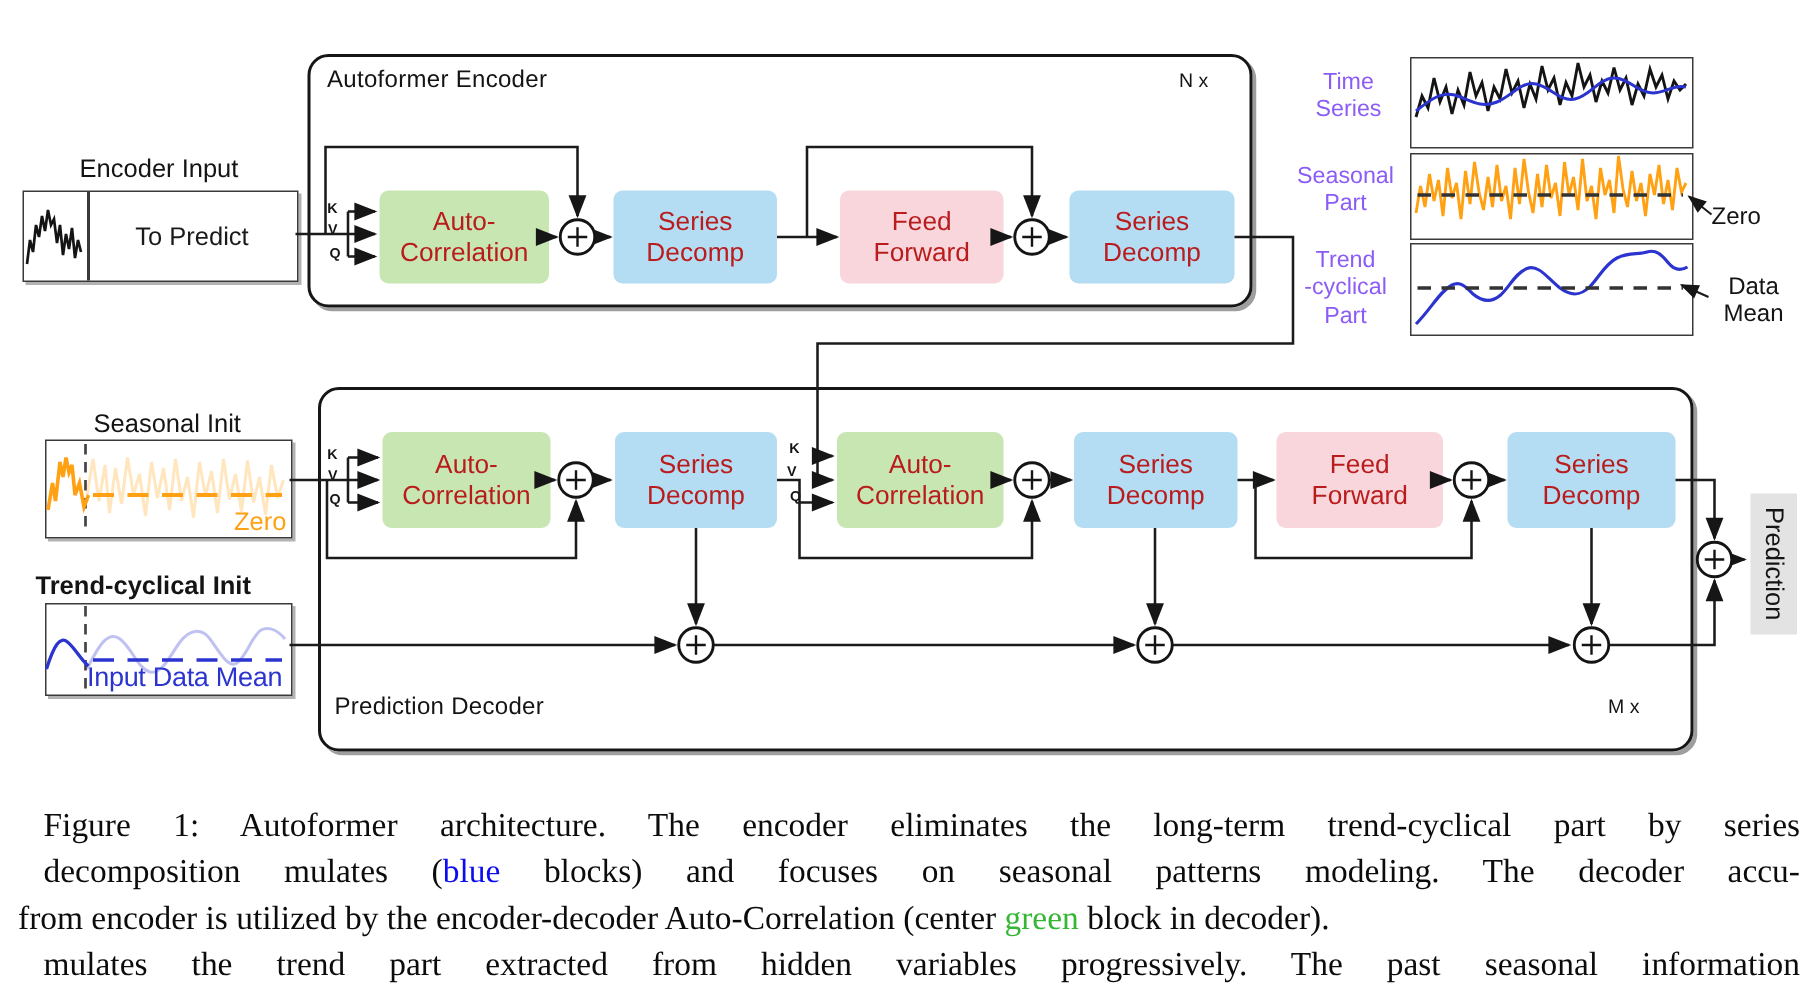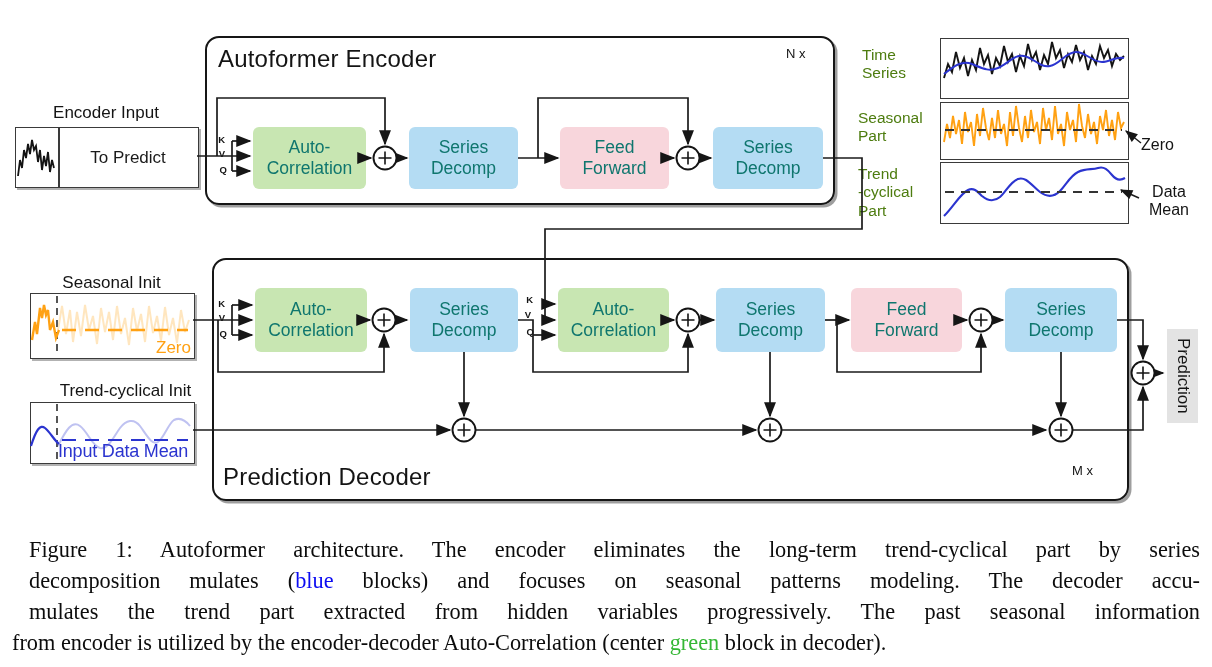--- a/index.html
+++ b/index.html
@@ -2,36 +2,36 @@
 <html style="--block-green: #c8e6b2; --block-blue: #b4dcf3; --block-pink: #f8d6dc; --prediction-gray: #e3e3e3; --seasonal-orange: #ffa113; --trend-blue: #2b34cf; --caption-blue: #0c0cf2; --caption-green: #35b735;"><head>
 <meta charset="utf-8">
 <style>
   html,body{margin:0;padding:0;background:#fff;}
   .stage{position:relative;width:1212px;height:667px;background:#fff;overflow:hidden;
          font-family:"Liberation Sans",sans-serif;color:#1a1a1a;}
 
   
   .frame{position:absolute;border:2.6px solid #161616;border-radius:14px;background:transparent;
          box-shadow:2.5px 2.5px 0 rgba(0,0,0,.38);}
-  .frame-title{position:absolute;font-size:24px;letter-spacing:.2px;color:#141414;}
+  .frame-title{position:absolute;font-size:16px;letter-spacing:.2px;color:#141414;}
   .repeat-label{position:absolute;font-size:13px;color:#141414;}
 
   
   .block{position:absolute;border-radius:6px;display:flex;align-items:center;justify-content:center;
-         text-align:center;font-size:17.5px;line-height:1.22;white-space:pre-line;color:#0f766e;}
+         text-align:center;font-size:17.5px;line-height:1.22;white-space:pre-line;color:#b91c1c;}
   .green{background:var(--block-green,#c8e6b2);}
   .blue{background:var(--block-blue,#b4dcf3);}
   .pink{background:var(--block-pink,#f8d6dc);}
 
   
   .iobox{position:absolute;background:#fff;border:1.6px solid #3a3a3a;
          box-shadow:2px 2px 0 rgba(0,0,0,.30);}
   .iolabel{position:absolute;font-size:17px;text-align:center;color:#141414;}
-  .legend-label{position:absolute;font-size:15.5px;line-height:1.18;text-align:left;
-                white-space:pre-line;color:#4d7c0f;}
+  .legend-label{position:absolute;font-size:15.5px;line-height:1.18;text-align:center;
+                white-space:pre-line;color:#8b5cf6;}
   .annot{position:absolute;font-size:16px;line-height:1.15;text-align:center;white-space:pre-line;color:#141414;}
 
   .kvq{position:absolute;font-size:9.5px;font-weight:bold;color:#141414;width:12px;text-align:right;}
 
   .to-predict{position:absolute;left:42px;top:0;right:0;height:100%;display:flex;
               align-items:center;justify-content:center;font-size:17px;}
   .divider{position:absolute;left:42px;top:0;bottom:0;width:1.6px;background:#3a3a3a;}
 
   .zero-lbl{position:absolute;right:3px;bottom:0px;font-size:17px;color:var(--seasonal-orange,#ffa113);}
   .mean-lbl{position:absolute;left:27px;bottom:1px;font-size:18px;letter-spacing:-.2px;
@@ -97,21 +97,21 @@
 
   <div class="frame" style="left:212px;top:258px;width:913px;height:239px;"></div>
   <div class="frame-title" style="left:223px;top:463px;">Prediction Decoder</div>
   <div class="repeat-label" style="left:1072px;top:463px;">M x</div>
 
   <div class="iolabel" style="left:30px;top:273px;width:163px;">Seasonal Init</div>
   <div class="iobox" style="left:30px;top:293px;width:163px;height:64px;">
     <div class="zero-lbl">Zero</div>
   </div>
 
-  <div class="iolabel" style="left:44px;top:381px;width:163px;">Trend-cyclical Init</div>
+  <div class="iolabel" style="left:14px;top:381px;width:163px;font-weight:bold;">Trend-cyclical Init</div>
   <div class="iobox" style="left:30px;top:402px;width:163px;height:60px;">
     <div class="mean-lbl">Input Data Mean</div>
   </div>
 
   <div class="kvq" style="left:213px;top:298px;">K</div>
   <div class="kvq" style="left:213px;top:312px;">V</div>
   <div class="kvq" style="left:215px;top:328px;">Q</div>
 
   <div class="kvq" style="left:521px;top:294px;">K</div>
   <div class="kvq" style="left:519px;top:309px;">V</div>
@@ -255,16 +255,16 @@
     <g>
       <path d="M944,216 C954,206 960,194 968,190 C974,187 978,192 982,196 C988,201 994,202 1000,197 C1006,192 1010,182 1018,179 C1026,176 1032,186 1040,192 C1048,198 1054,197 1060,191 C1066,185 1070,176 1078,172 C1086,168 1092,170 1098,168 C1104,166 1108,170 1112,175 C1116,180 1120,181 1125,178" fill="none" stroke="#2b34cf" stroke-width="2.1"></path>
       <path d="M945,192 H1122" fill="none" stroke="#333" stroke-width="2.2" stroke-dasharray="9,7"></path>
       <path class="w thin" d="M1139,198 L1121,190" marker-end="url(#ah)"></path>
     </g>
   </svg>
 
   <div class="caption">
       <div class="cap-line just"><span>Figure 1: Autoformer architecture. The encoder eliminates the long-term trend-cyclical part by series</span></div>
       <div class="cap-line just"><span>decomposition mulates (</span><span style="color: rgb(12, 12, 242);">blue</span><span> blocks) and focuses on seasonal patterns modeling. The decoder accu-</span></div>
+      <div class="cap-line"><span>from encoder is utilized by the encoder-decoder Auto-Correlation (center </span><span style="color: rgb(53, 183, 53);">green</span><span> block in decoder).</span></div>
       <div class="cap-line just"><span>mulates the trend part extracted from hidden variables progressively. The past seasonal information</span></div>
-      <div class="cap-line"><span>from encoder is utilized by the encoder-decoder Auto-Correlation (center </span><span style="color: rgb(53, 183, 53);">green</span><span> block in decoder).</span></div>
     </div>
 </div>
 
 </body></html>

